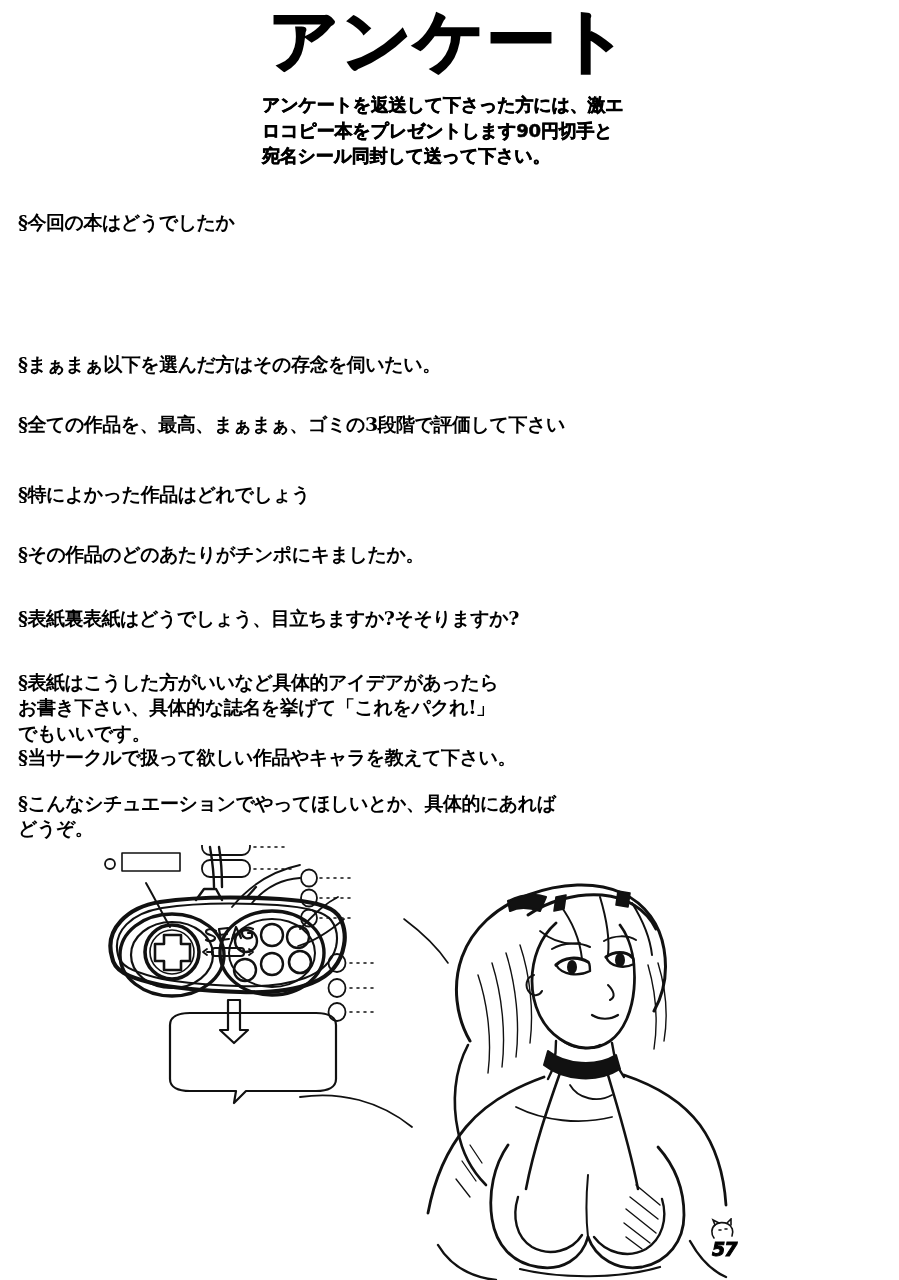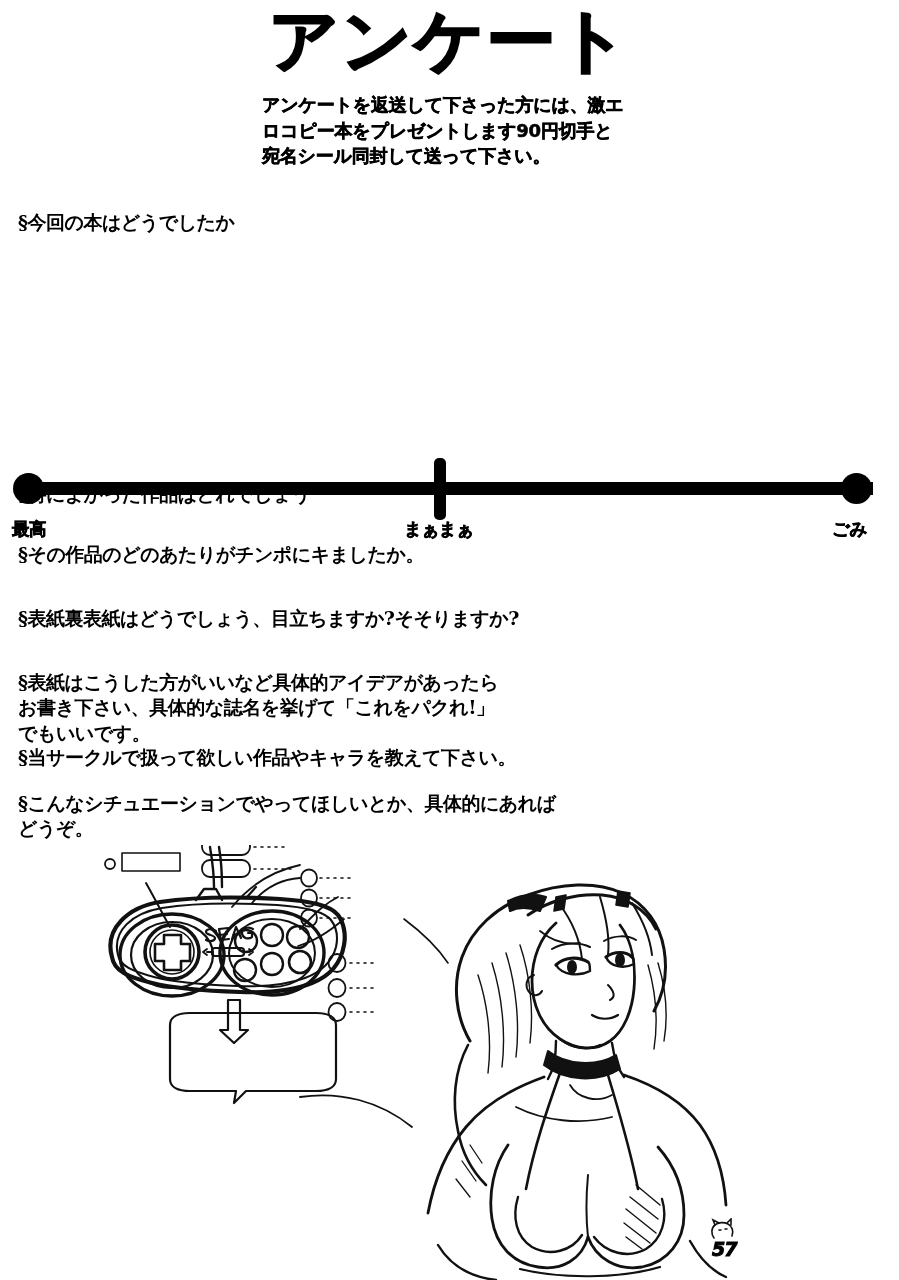--- a/index.html
+++ b/index.html
@@ -154,30 +154,23 @@
 </head>
 <body>
 
 <div class="page">
 
   <div class="title">アンケート</div>
   <div class="subtitle">アンケートを返送して下さった方には、激エロコピー本をプレゼントします90円切手と宛名シール同封して送って下さい。</div>
 
   <div class="q" id="q1">§今回の本はどうでしたか</div>
 
-  <div class="scale-wrap">
-    <div class="scale-line"></div>
-    <div class="scale-dot left"></div>
-    <div class="scale-tick"></div>
-    <div class="scale-dot right"></div>
-    <div class="scale-label l1">最高</div>
-    <div class="scale-label l2">まぁまぁ</div>
-    <div class="scale-label l3">ごみ</div>
-  </div>
-
+
+  <div class="q" id="q2">§まぁまぁ以下を選んだ方はその存念を伺いたい。</div>
+  <div class="q" id="q3">§全ての作品を、最高、まぁまぁ、ゴミの3段階で評価して下さい</div>
   <div class="q" id="q4">§特によかった作品はどれでしょう</div>
   <div class="q" id="q5">§その作品のどのあたりがチンポにキましたか。</div>
   <div class="q" id="q6">§表紙裏表紙はどうでしょう、目立ちますか?そそりますか?</div>
   <div class="q" id="q7">§表紙はこうした方がいいなど具体的アイデアがあったら
  お書き下さい、具体的な誌名を挙げて「これをパクれ!」
  でもいいです。</div>
   <div class="q" id="q8">§当サークルで扱って欲しい作品やキャラを教えて下さい。</div>
   <div class="q" id="q9">§こんなシチュエーションでやってほしいとか、具体的にあれば
   どうぞ。</div>
 

